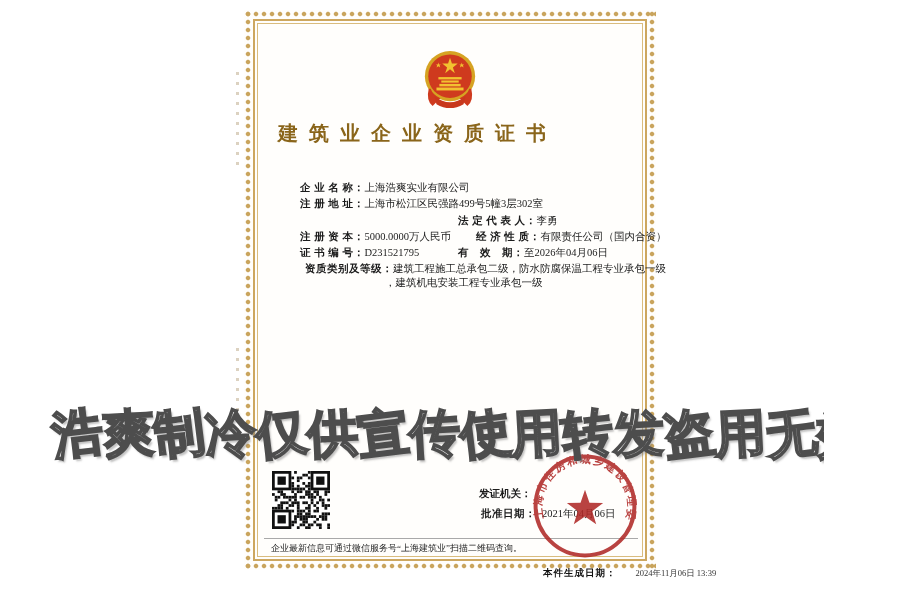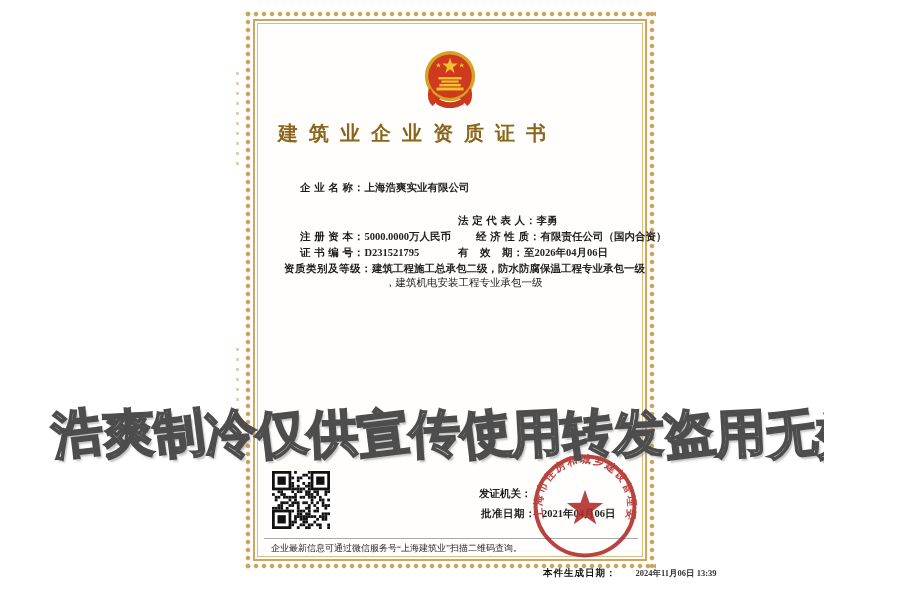--- a/index.html
+++ b/index.html
@@ -20,21 +20,21 @@
   .mm1{left:236px;top:72px;height:96px;}
   .mm2{left:236px;top:348px;height:82px;}
   
   .emblem{position:absolute;left:421px;top:50px;width:58px;height:60px;}
   
   .title{position:absolute;left:0;right:0;top:120px;text-align:center;
          font-size:20px;font-weight:bold;color:#8a651a;letter-spacing:11px;text-indent:11px;}
   
   .row{position:absolute;font-size:10.5px;color:#1c1c1c;white-space:nowrap;}
   .lbl{font-weight:bold;letter-spacing:0.5px;}
-  .val{font-weight:bold;color:#222;}
+  .val{font-weight:normal;color:#222;}
   .lbl2line{display:inline-block;font-weight:bold;font-size:7.3px;line-height:8px;vertical-align:middle;text-align:center;}
   
   .qual-line2{position:absolute;font-size:10.5px;color:#222;}
   
   .watermark{position:absolute;left:52px;top:400px;width:820px;height:72px;z-index:60;
              font-family:"Liberation Sans","DejaVu Sans",sans-serif;
              font-size:51px;font-weight:bold;color:#ffffff;white-space:nowrap;
              -webkit-text-stroke:2px #4d4d4d;
              text-shadow:2px 3px 2px rgba(120,120,120,.45);}
   .watermark span{display:inline-block;}
@@ -80,36 +80,39 @@
     <rect x="21" y="31.5" width="18" height="2.2" fill="#f2c230"></rect>
     <rect x="19" y="35" width="22" height="2.6" fill="#f2c230"></rect>
     <rect x="16" y="38.8" width="28" height="3" fill="#f2c230"></rect>
   </svg>
 
   <div class="title">建筑业企业资质证书</div>
 
   <div class="row" style="left:300px;top:181px;">
     <span class="lbl">企 业 名 称：</span><span class="val">上海浩爽实业有限公司</span>
   </div>
+  <div class="row" style="left:300px;top:197px;">
+    <span class="lbl">注 册 地 址：</span><span class="val">上海市松江区民强路499号5幢3层302室</span>
+  </div>
   <div class="row" style="left:458px;top:214px;">
     <span class="lbl">法 定 代 表 人：</span><span class="val">李勇</span>
   </div>
   <div class="row" style="left:300px;top:230px;">
     <span class="lbl">注 册 资 本：</span><span class="val">5000.0000万人民币</span>
   </div>
   <div class="row" style="left:476px;top:230px;">
     <span class="lbl">经 济 性 质：</span><span class="val">有限责任公司（国内合资）</span>
   </div>
   <div class="row" style="left:300px;top:246px;">
     <span class="lbl">证 书 编 号：</span><span class="val">D231521795</span>
   </div>
   <div class="row" style="left:458px;top:246px;">
     <span class="lbl">有　效　期：</span><span class="val">至2026年04月06日</span>
   </div>
-  <div class="row" style="left:284px;top:262px;">
+  <div class="row" style="left:305px;top:262px;">
     <span class="lbl">资质类别及等级：</span><span class="val">建筑工程施工总承包二级，防水防腐保温工程专业承包一级</span>
   </div>
   <div class="qual-line2" style="left:385px;top:276px;">，建筑机电安装工程专业承包一级</div>
 
   <svg id="qr" class="qr" viewBox="0 0 58 58">
       <rect width="58" height="58" fill="#fff"></rect>
       <rect x="0" y="0" width="19.333333333333332" height="19.333333333333332" fill="#111"></rect>
       <rect x="2.761904761904762" y="2.761904761904762" width="13.80952380952381" height="13.80952380952381" fill="#fff"></rect>
       <rect x="5.523809523809524" y="5.523809523809524" width="8.285714285714285" height="8.285714285714285" fill="#111"></rect>
       <rect x="38.666666666666664" y="0" width="19.333333333333332" height="19.333333333333332" fill="#111"></rect>

